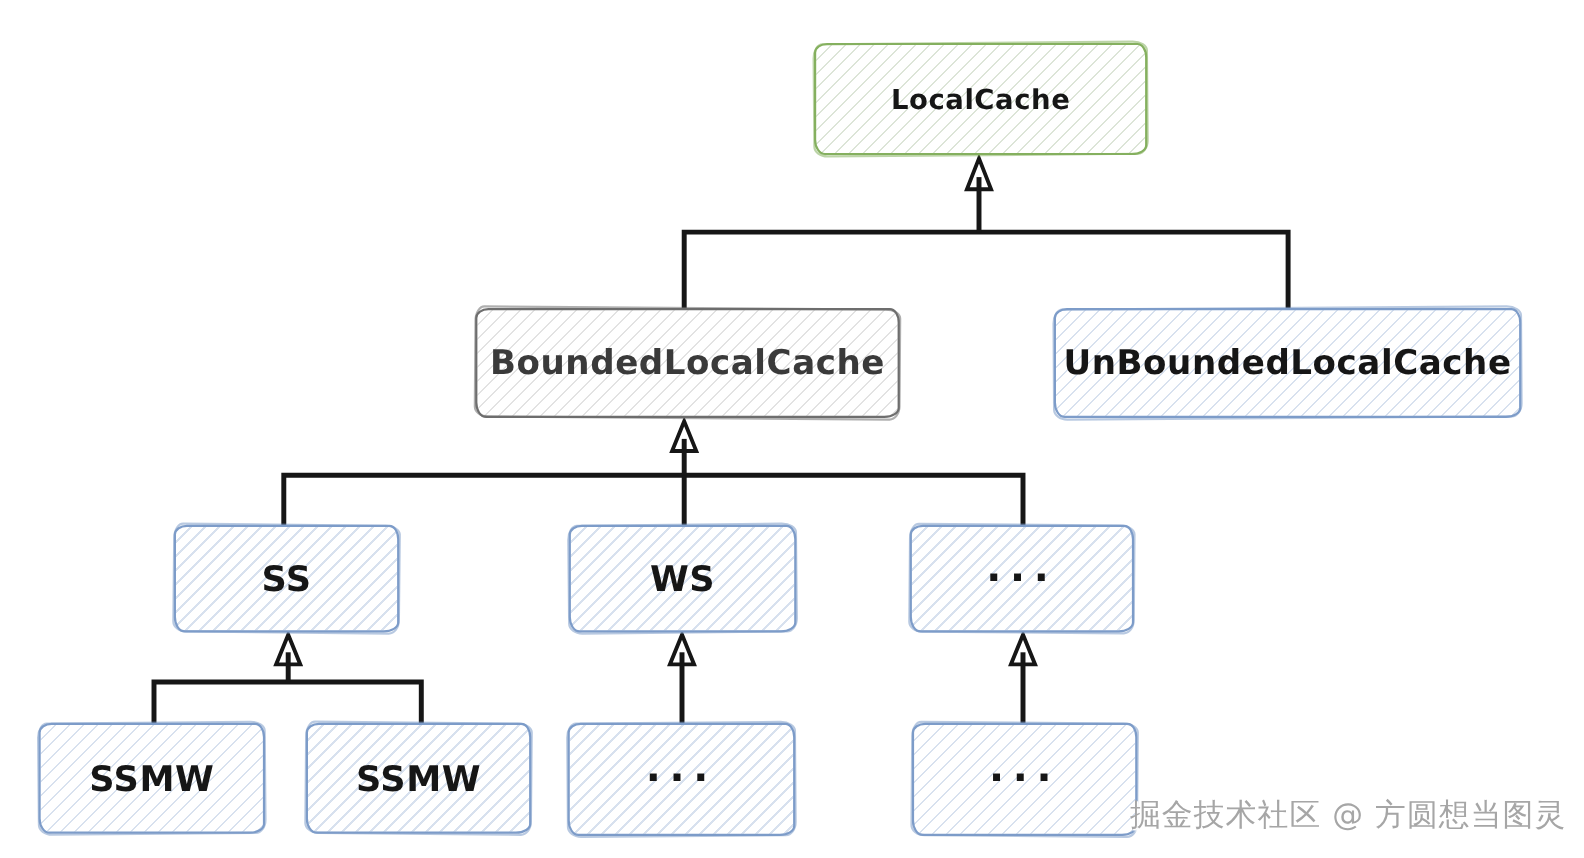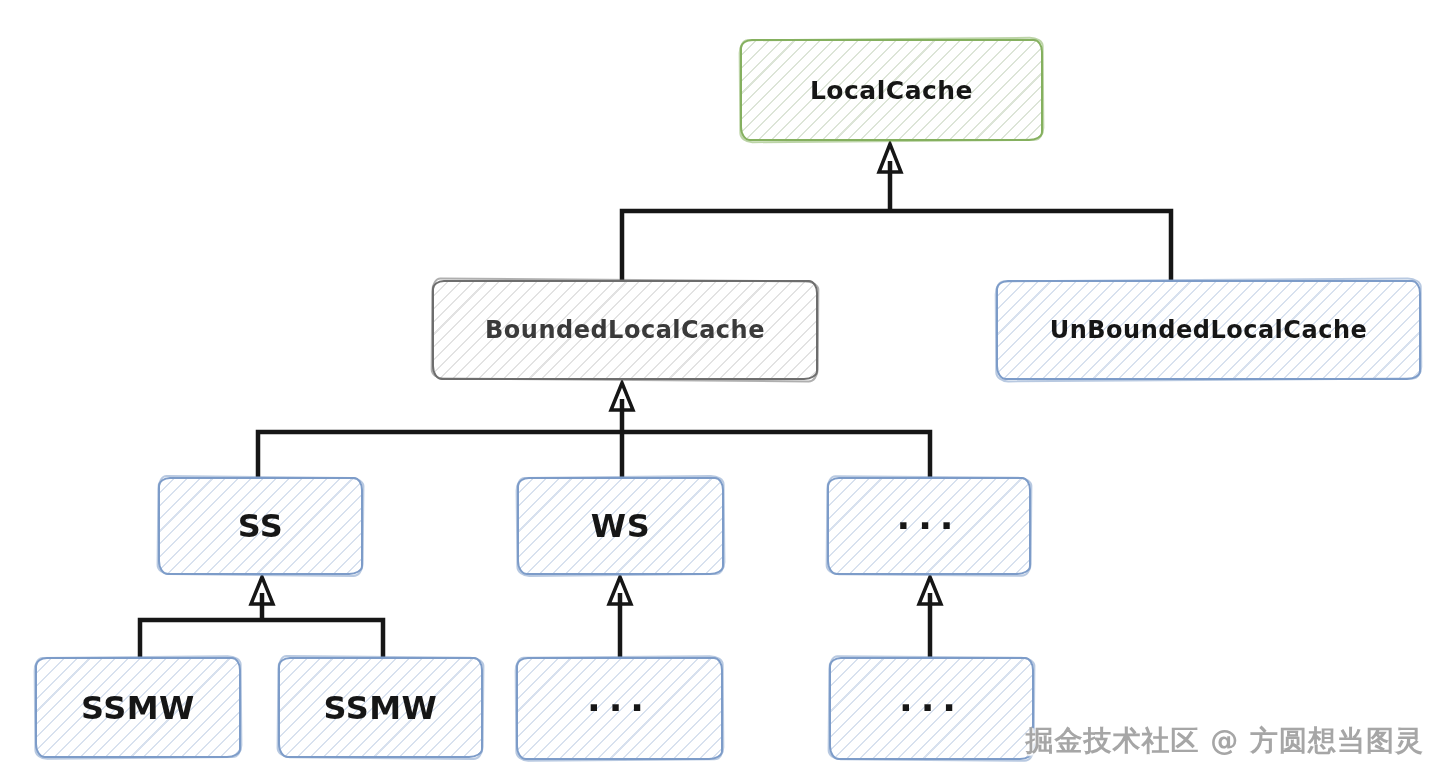--- a/index.html
+++ b/index.html
@@ -58,33 +58,33 @@
   .gray  { --bc: #6e6e6e; --hatch: rgba(125, 125, 125, 0.22); }
   .blue  { --bc: #7d9cc9; --hatch: rgba(125, 156, 201, 0.30); }
   .label {
     font-weight: bold;
     color: #161616;
     letter-spacing: 0.5px;
     white-space: nowrap;
   }
   .gray .label { color: #3a3a3a; }
   .lbl-31 { font-size: 25px; }
-  .lbl-30 { font-size: 24px; }
+  .lbl-30 { font-size: 31px; }
   .lbl-32 { font-size: 32px; }
   .dots .label {
     font-size: 36px;
     letter-spacing: 8px;
     transform: translateY(-10px);
   }
   .watermark {
     position: absolute;
     right: 16px;
     bottom: 20px;
     font-size: 28px;
-    font-weight: bold;
+    font-weight: normal;
     color: #a6a6a6;
     text-shadow: 1px 1px 0 #ffffff, 2px 2px 2px #ffffff;
     letter-spacing: 1px;
     white-space: nowrap;
   }
 </style>
 </head>
 <body>
 
 <div class="canvas">
@@ -121,21 +121,21 @@
     </g>
   </svg>
 
   <div class="node green" style="left:740px; top:39px; width:303px; height:102px; --r:-0.5deg;">
     <span class="label lbl-31">LocalCache</span>
   </div>
 
   <div class="node gray" style="left:432px; top:280px; width:386px; height:100px; --r:0.45deg;">
     <span class="label lbl-30">BoundedLocalCache</span>
   </div>
-  <div class="node blue" style="left:996px; top:280px; width:425px; height:100px; --r:-0.4deg;">
+  <div class="node blue" style="left:958px; top:280px; width:425px; height:100px; --r:-0.4deg;">
     <span class="label lbl-30">UnBoundedLocalCache</span>
   </div>
 
   <div class="node blue" style="left:517px; top:477px; width:207px; height:98px; --r:-0.6deg;">
     <span class="label lbl-32">WS</span>
   </div>
   <div class="node blue" style="left:158px; top:477px; width:205px; height:98px; --r:0.6deg;">
     <span class="label lbl-32">SS</span>
   </div>
   <div class="node blue dots" style="left:827px; top:477px; width:204px; height:98px; --r:0.5deg;">

